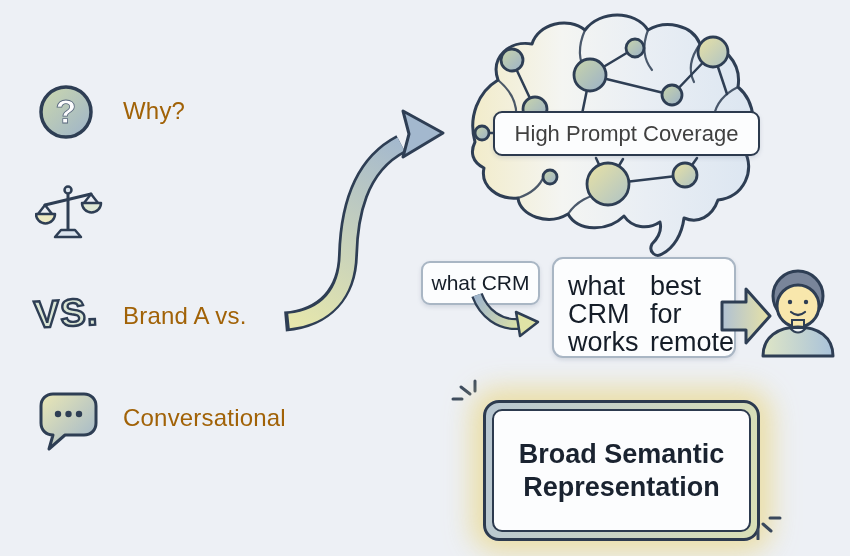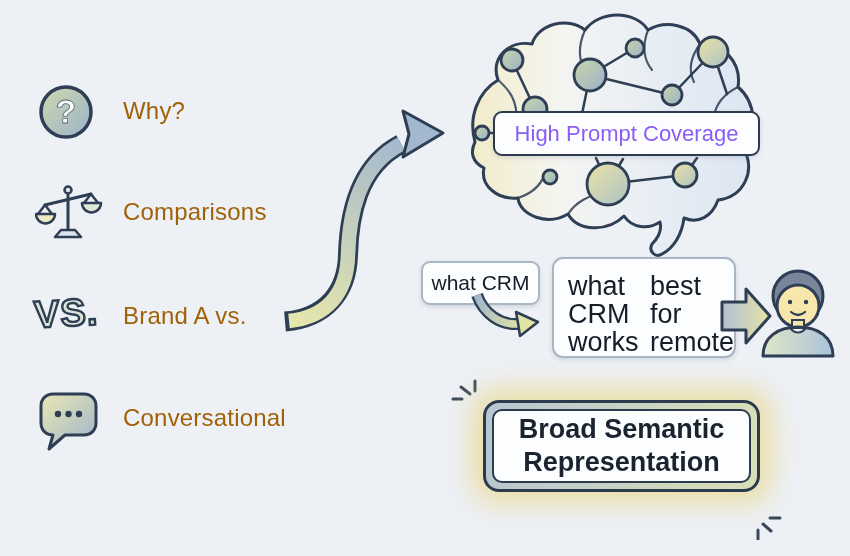--- a/index.html
+++ b/index.html
@@ -22,31 +22,31 @@
     transform:rotate(-3deg);
   }
   
   .chip{
     position:absolute;background:#fcfdfe;border-radius:9px;
     display:flex;align-items:center;justify-content:center;
     box-shadow:0 2px 4px rgba(110,125,150,.22);
   }
   .chip.dark-border{border:2.5px solid #2c3a4e;}
   .chip.light-border{border:2px solid #a9b6c4;}
-  .high-prompt{left:493px;top:111px;width:263px;height:41px;font-size:22px;color:#8b5cf6;}
+  .high-prompt{left:493px;top:111px;width:263px;height:41px;font-size:22px;color:#404040;}
   .best-crm{left:421px;top:261px;width:115px;height:40px;font-size:21px;color:#151d28;}
   .long-query{
     left:552px;top:257px;width:184px;height:101px;border-radius:11px;
     justify-content:flex-start;align-items:flex-end;flex-direction:row;
     padding:9px 0 0 14px;box-sizing:border-box;
     font-size:27px;line-height:28px;color:#151d28;
   }
   
   .result-outer{
-    position:absolute;left:483px;top:400px;width:277px;height:92px;box-sizing:border-box;
+    position:absolute;left:483px;top:400px;width:277px;height:141px;box-sizing:border-box;
     border:3px solid #2c3a4e;border-radius:16px;padding:6px;
     background:linear-gradient(100deg,#b7c6d1 0%,#d9dfb6 100%);
     box-shadow:0 0 26px 12px rgba(233,216,142,.75);
   }
   .result-inner{
     width:100%;height:100%;box-sizing:border-box;
     background:#fcfdfe;border:2.5px solid #2c3a4e;border-radius:10px;
     display:flex;flex-direction:column;align-items:center;justify-content:center;
     font-size:27px;font-weight:bold;color:#1a2330;line-height:1.22;
   }
@@ -112,21 +112,20 @@
       <line x1="10" y1="24" x2="3" y2="33" stroke-width="2.5"></line>
       <line x1="10" y1="24" x2="17" y2="33" stroke-width="2.5"></line>
       <line x1="56" y1="13" x2="49" y2="22" stroke-width="2.5"></line>
       <line x1="56" y1="13" x2="63" y2="22" stroke-width="2.5"></line>
       <path d="M 1 33 A 9.5 9.5 0 0 0 20 33 Z" fill="#eeeac2" stroke-width="2.5"></path>
       <path d="M 47 22 A 9.5 9.5 0 0 0 66 22 Z" fill="#dfe8d5" stroke-width="2.5"></path>
       <circle cx="33" cy="9" r="3.5" fill="#dce5ee" stroke-width="2.5"></circle>
       <path d="M 20 56 L 46 56 L 40 49 L 26 49 Z" fill="#dce5ee" stroke-width="2.5"></path>
     </g>
   </svg>
-  <div class="item-label" style="top:198px">Comparisons</div>
 
   <div class="vs-glyph">VS.</div>
   <div class="item-label" style="top:302px">Brand A vs.</div>
 
   <svg class="abs" style="left:38px;top:391px" width="62" height="62" viewBox="0 0 62 62">
     <path d="M 15 3 L 46 3 C 53 3 58 8 58 15 L 58 32 C 58 39 53 44 46 44 L 27 44 L 11 58 L 15 44 C 8 44 3 39 3 32 L 3 15 C 3 8 8 3 15 3 Z" fill="url(#gBub)" stroke="#2e3e54" stroke-width="3" stroke-linejoin="round"></path>
     <circle cx="20" cy="23" r="3.2" fill="#2e3e54"></circle>
     <circle cx="30.5" cy="23" r="3.2" fill="#2e3e54"></circle>
     <circle cx="41" cy="23" r="3.2" fill="#2e3e54"></circle>
   </svg>

